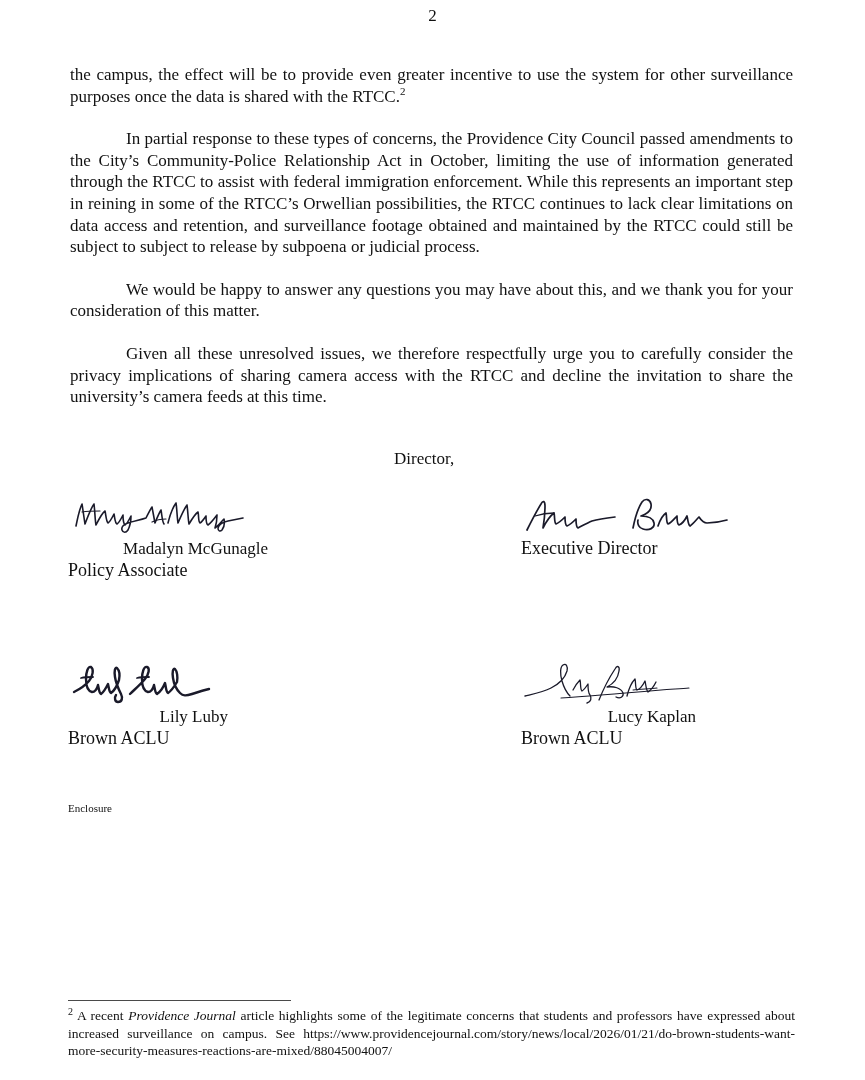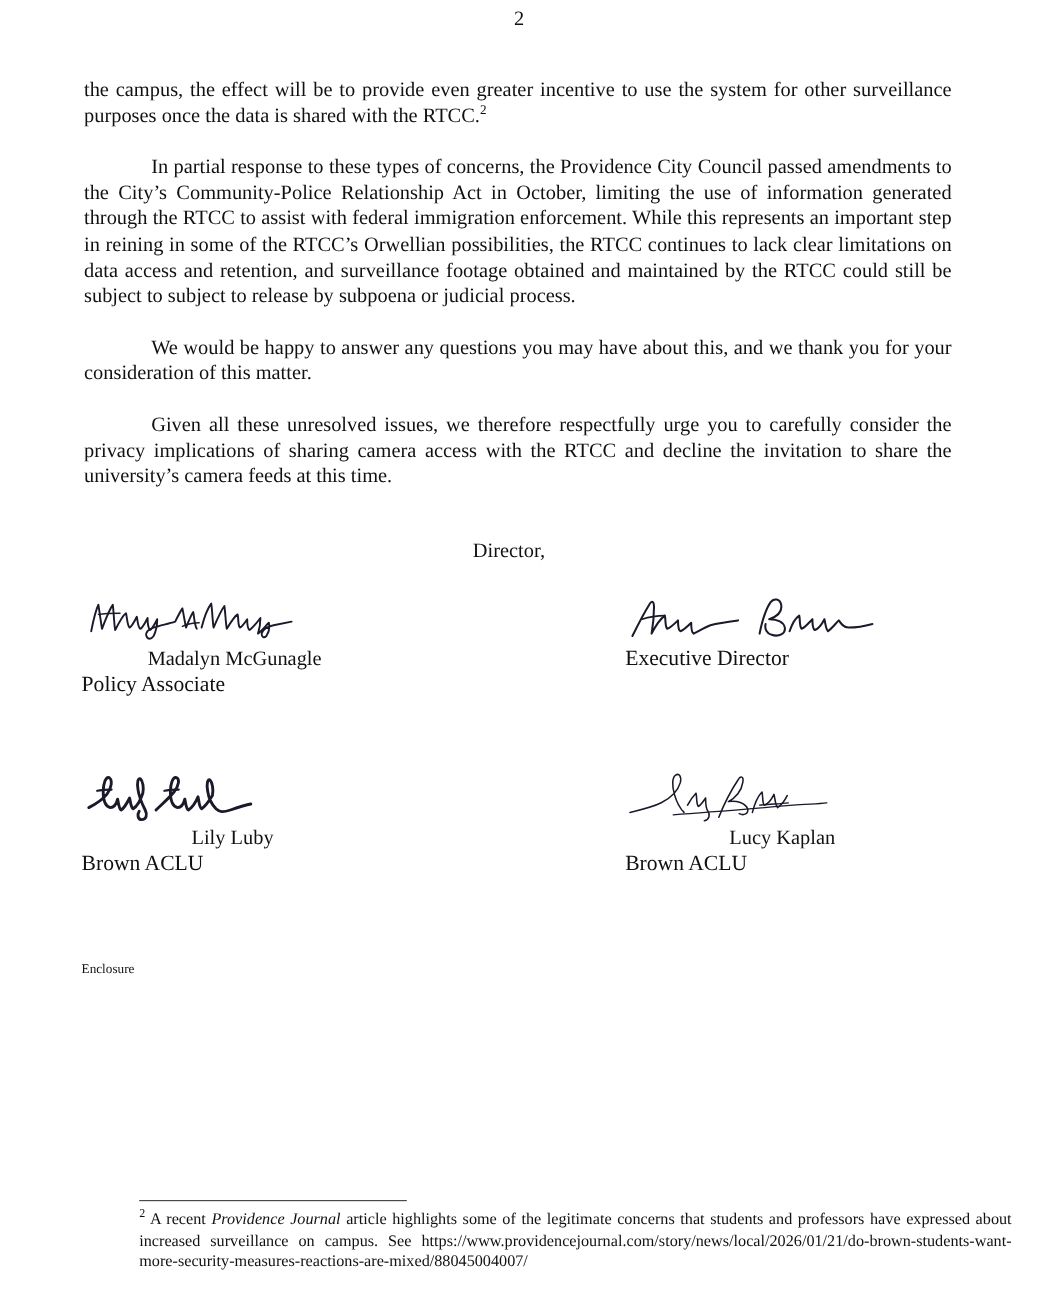--- a/index.html
+++ b/index.html
@@ -61,21 +61,21 @@
     top: 448px;
     font-size: 17px;
     line-height: 21px;
   }
   .sig-group {
     position: absolute;
   }
   .sig-col-left { left: 68px; }
   .sig-col-right { left: 521px; }
   .sig-row-1 { top: 492px; }
-  .sig-row-2 { top: 641px; }
+  .sig-row-2 { top: 660px; }
   .sig-img {
     display: block;
     height: 46px;
   }
   .sig-name {
     font-size: 17px;
     line-height: 21.6px;
     white-space: nowrap;
     text-align: right;
   }
@@ -89,21 +89,20 @@
     left: 68px;
     top: 798px;
     font-size: 11px;
     line-height: 21px;
   }
   .footnote-area {
     position: absolute;
     left: 68px;
     top: 1000px;
     width: 727px;
-    margin-left: 48px;
   }
   .footnote-rule {
     width: 223px;
     height: 0;
     border-top: 1px solid #4a4a4a;
     margin: 0 0 6px 0;
   }
   .footnote-text {
     margin: 0;
     font-size: 13.5px;

